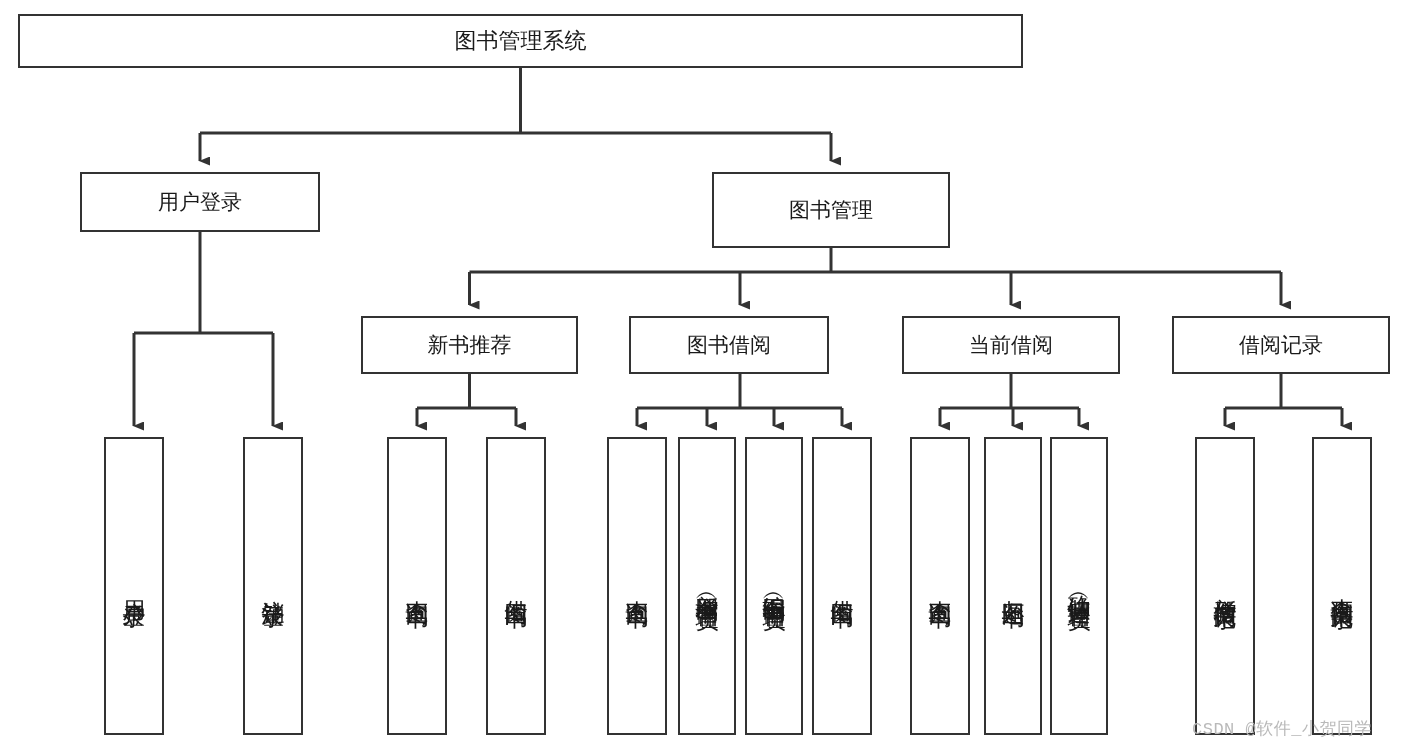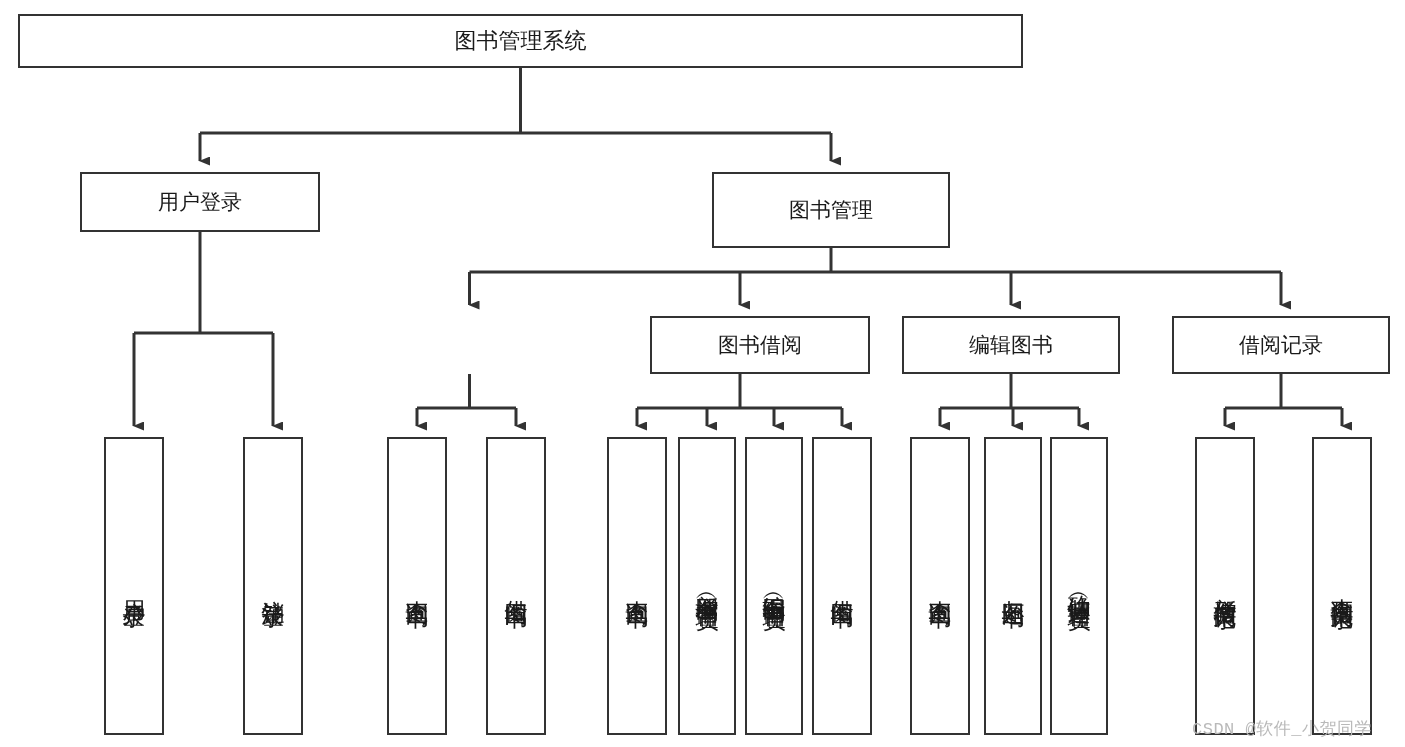--- a/index.html
+++ b/index.html
@@ -114,25 +114,28 @@
     <span class="node-label">图书管理系统</span>
   </div>
 
   <div class="node-box horizontal" style="left: 80px; top: 172px; width: 240px; height: 60px;">
     <span class="node-label">用户登录</span>
   </div>
   <div class="node-box horizontal" style="left: 712px; top: 172px; width: 238px; height: 76px;">
     <span class="node-label">图书管理</span>
   </div>
 
-  <div class="node-box horizontal" style="left: 650px; top: 316px; width: 220px; height: 58px;">
+  <div class="node-box horizontal" style="left: 361px; top: 316px; width: 217px; height: 58px;">
+    <span class="node-label">新书推荐</span>
+  </div>
+  <div class="node-box horizontal" style="left: 629px; top: 316px; width: 200px; height: 58px;">
     <span class="node-label">图书借阅</span>
   </div>
   <div class="node-box horizontal" style="left: 902px; top: 316px; width: 218px; height: 58px;">
-    <span class="node-label">编辑图书</span>
+    <span class="node-label">当前借阅</span>
   </div>
   <div class="node-box horizontal" style="left: 1172px; top: 316px; width: 218px; height: 58px;">
     <span class="node-label">借阅记录</span>
   </div>
 
   <div class="node-box vertical" style="left: 104px; top: 437px; width: 60px; height: 298px;">
     <span class="node-label">用户登录</span>
   </div>
   <div class="node-box vertical" style="left: 243px; top: 437px; width: 60px; height: 298px;">
     <span class="node-label">注销登录</span>

